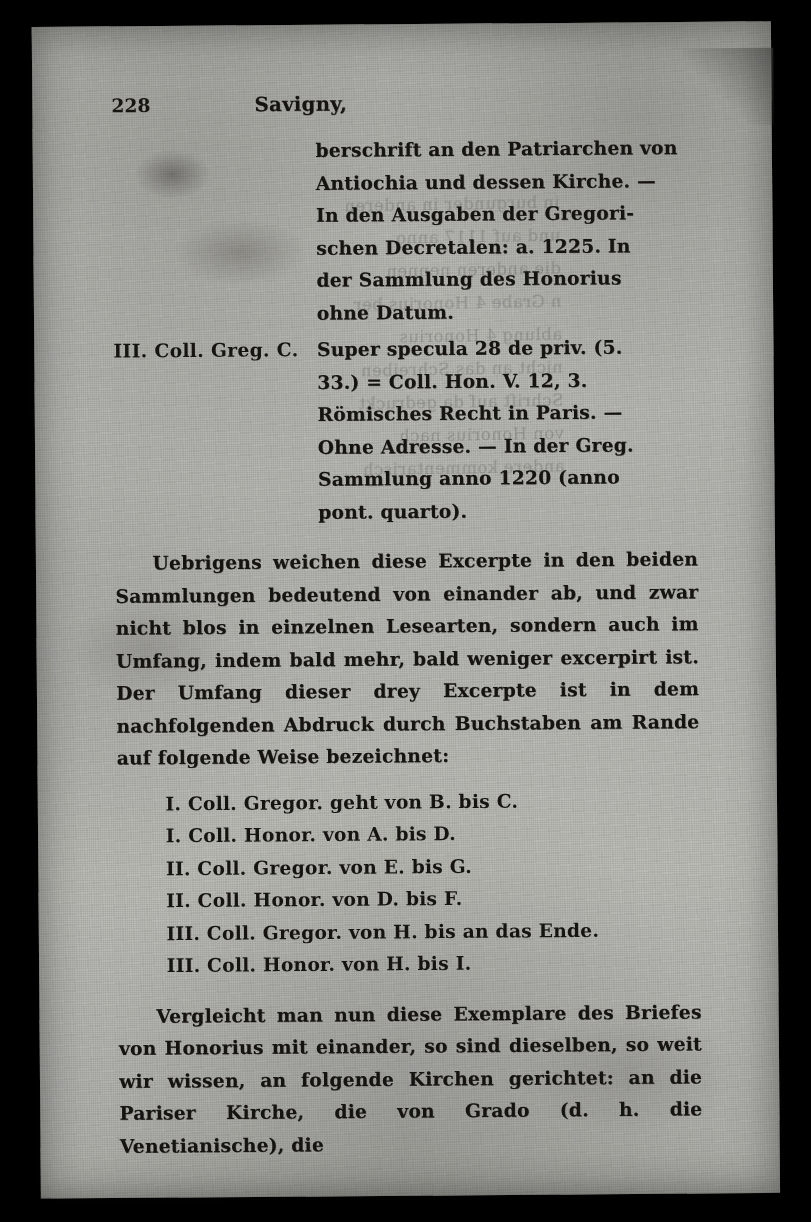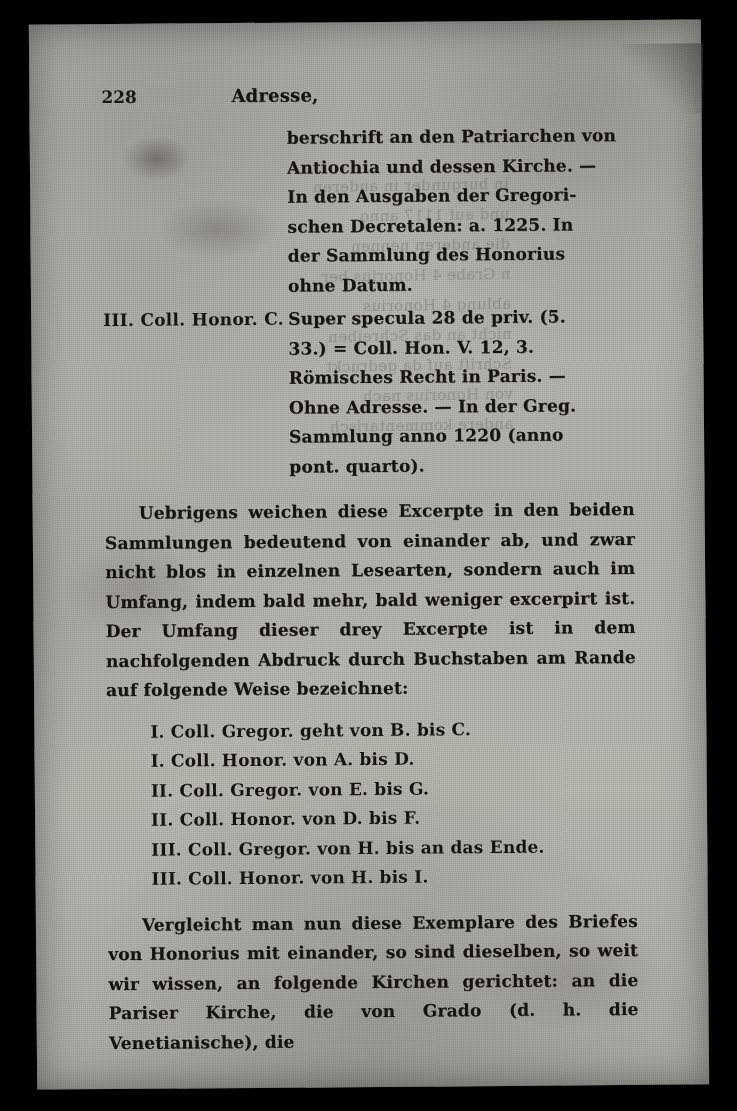--- a/index.html
+++ b/index.html
@@ -179,34 +179,34 @@
     <div class="blot" style="left:92px; top:112px; width:70px; height:46px; background:radial-gradient(ellipse at center, rgba(60,58,54,0.45), rgba(60,58,54,0) 70%);"></div>
     <div class="blot" style="left:128px; top:176px; width:120px; height:60px; background:radial-gradient(ellipse at center, rgba(70,68,62,0.30), rgba(70,68,62,0) 72%);"></div>
     <div class="blot" style="left:30px; top:520px; width:140px; height:90px; background:radial-gradient(ellipse at center, rgba(80,78,72,0.22), rgba(80,78,72,0) 72%);"></div>
     <div class="blot" style="left:440px; top:900px; width:190px; height:110px; background:radial-gradient(ellipse at center, rgba(85,83,78,0.20), rgba(85,83,78,0) 74%);"></div>
     <div class="corner-fold"></div>
 
     <div class="text-col">
 
       <div class="header-row">
         <div class="folio">228</div>
-        <div class="running-title fraktur">Adresse,</div>
+        <div class="running-title fraktur">Savigny,</div>
       </div>
 
       <div class="indent-block fraktur">
         <div>berschrift an den Patriarchen von</div>
         <div>Antiochia und dessen Kirche. —</div>
         <div>In den Ausgaben der Gregori-</div>
         <div>schen Decretalen: a. 1225. In</div>
         <div>der Sammlung des Honorius</div>
         <div>ohne Datum.</div>
       </div>
 
       <div class="item-row" style="margin-top:4px;">
-        <div class="item-label">III.  Coll. Honor. C.</div>
+        <div class="item-label">III.  Coll. Greg. C.</div>
         <div class="item-body fraktur">
           <div>Super specula 28 de priv. (5.</div>
           <div>33.) = Coll. Hon. V. 12, 3.</div>
           <div>Römisches Recht in Paris. —</div>
           <div>Ohne Adresse. — In der Greg.</div>
           <div>Sammlung anno 1220 (anno</div>
           <div>pont. quarto).</div>
         </div>
       </div>
 

